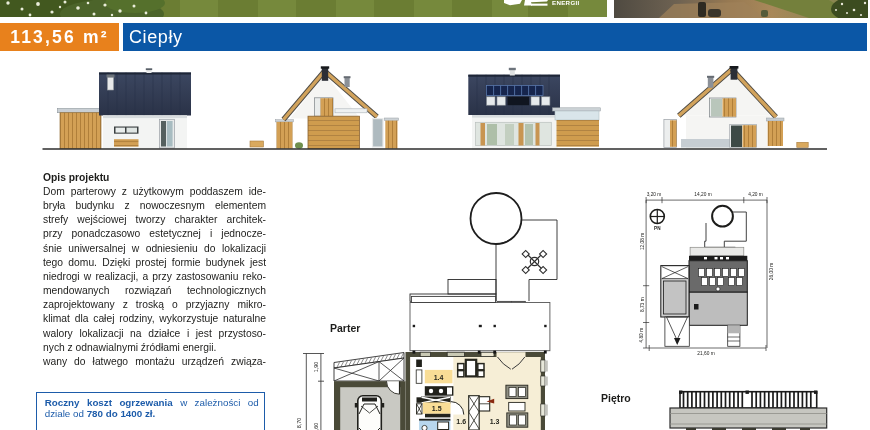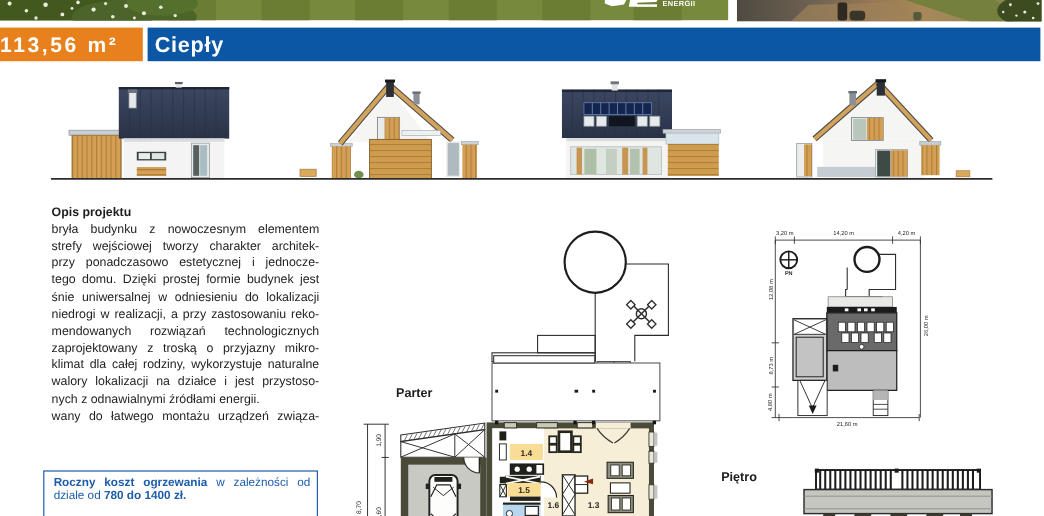--- a/index.html
+++ b/index.html
@@ -74,24 +74,24 @@
     <circle cx="233" cy="13" r="1"></circle>
       <circle cx="247" cy="15" r="1.1"></circle>
       <circle cx="222" cy="10" r="1"></circle>
   </g>
   <rect x="84" y="2" width="8" height="15" fill="#2e2a22" rx="2"></rect>
   <rect x="94" y="9" width="13" height="8" fill="#3a352b" rx="3"></rect>
   <rect x="147" y="10" width="7" height="7" fill="#555b3a" rx="2"></rect>
 </svg>
 
 <div class="abs" style="left:0;top:23px;width:119px;height:28px;background:#e8811c;
-     color:#fff;font-weight:bold;font-size:17.5px;letter-spacing:2.2px;line-height:29px;text-align:left;">113,56&nbsp;m²</div>
+     color:#fff;font-weight:bold;font-size:17.5px;letter-spacing:2.2px;line-height:29px;text-align:center;">113,56&nbsp;m²</div>
 
 <div class="abs" style="left:123px;top:23px;width:744px;height:28px;background:#0b57a6;
-     color:#fff;font-weight:bold;font-size:18px;letter-spacing:0.6px;line-height:29px;padding-left:6px;box-sizing:border-box;">Ciepły</div>
+     color:#fff;font-weight:normal;font-size:18px;letter-spacing:0.6px;line-height:29px;padding-left:6px;box-sizing:border-box;">Ciepły</div>
 
 <svg class="abs" style="left:0;top:0;" width="870" height="430" viewBox="0 0 870 430">
 <defs>
   <pattern id="woodV" width="4" height="8" patternUnits="userSpaceOnUse">
     <rect width="4" height="8" fill="#d3a055"></rect>
     <rect x="0" width="1" height="8" fill="#b07f3a"></rect>
   </pattern>
   <pattern id="woodH" width="8" height="4.4" patternUnits="userSpaceOnUse">
     <rect width="8" height="4.4" fill="#d3a055"></rect>
     <rect y="0" width="8" height="1" fill="#a97a38"></rect>
@@ -262,25 +262,26 @@
 <rect x="796.8" y="142.3" width="11.4" height="5" fill="#d9a95e" stroke="#a87c3c" stroke-width="0.6"></rect>
 
 <line x1="42.5" y1="149" x2="827" y2="149" stroke="#2c2c2c" stroke-width="1.4"></line>
 
 </svg>
 
 <div class="abs" style="left:43px;top:171.5px;width:223px;color:#1d1d1b;font-size:10.3px;">
 
   <div style="font-weight:bold;height:14.3px;">Opis projektu</div>
 
+  <div class="jl">Dom parterowy z użytkowym poddaszem ide-</div>
   <div class="jl">bryła budynku z nowoczesnym elementem</div>
   <div class="jl">strefy wejściowej tworzy charakter architek-</div>
   <div class="jl">przy ponadczasowo estetycznej i jednocze-</div>
+  <div class="jl">śnie uniwersalnej w odniesieniu do lokalizacji</div>
   <div class="jl">tego domu. Dzięki prostej formie budynek jest</div>
-  <div class="jl">śnie uniwersalnej w odniesieniu do lokalizacji</div>
   <div class="jl">niedrogi w realizacji, a przy zastosowaniu reko-</div>
   <div class="jl">mendowanych rozwiązań technologicznych</div>
   <div class="jl">zaprojektowany z troską o przyjazny mikro-</div>
   <div class="jl">klimat dla całej rodziny, wykorzystuje naturalne</div>
   <div class="jl">walory lokalizacji na działce i jest przystoso-</div>
   <div class="jl" style="text-align-last:left;">nych z odnawialnymi źródłami energii.</div>
   <div class="jl">wany do łatwego montażu urządzeń związa-</div>
 </div>
 
 <div class="abs" style="left:35.7px;top:392px;width:229px;height:44px;border:1.6px solid #1d5caa;

